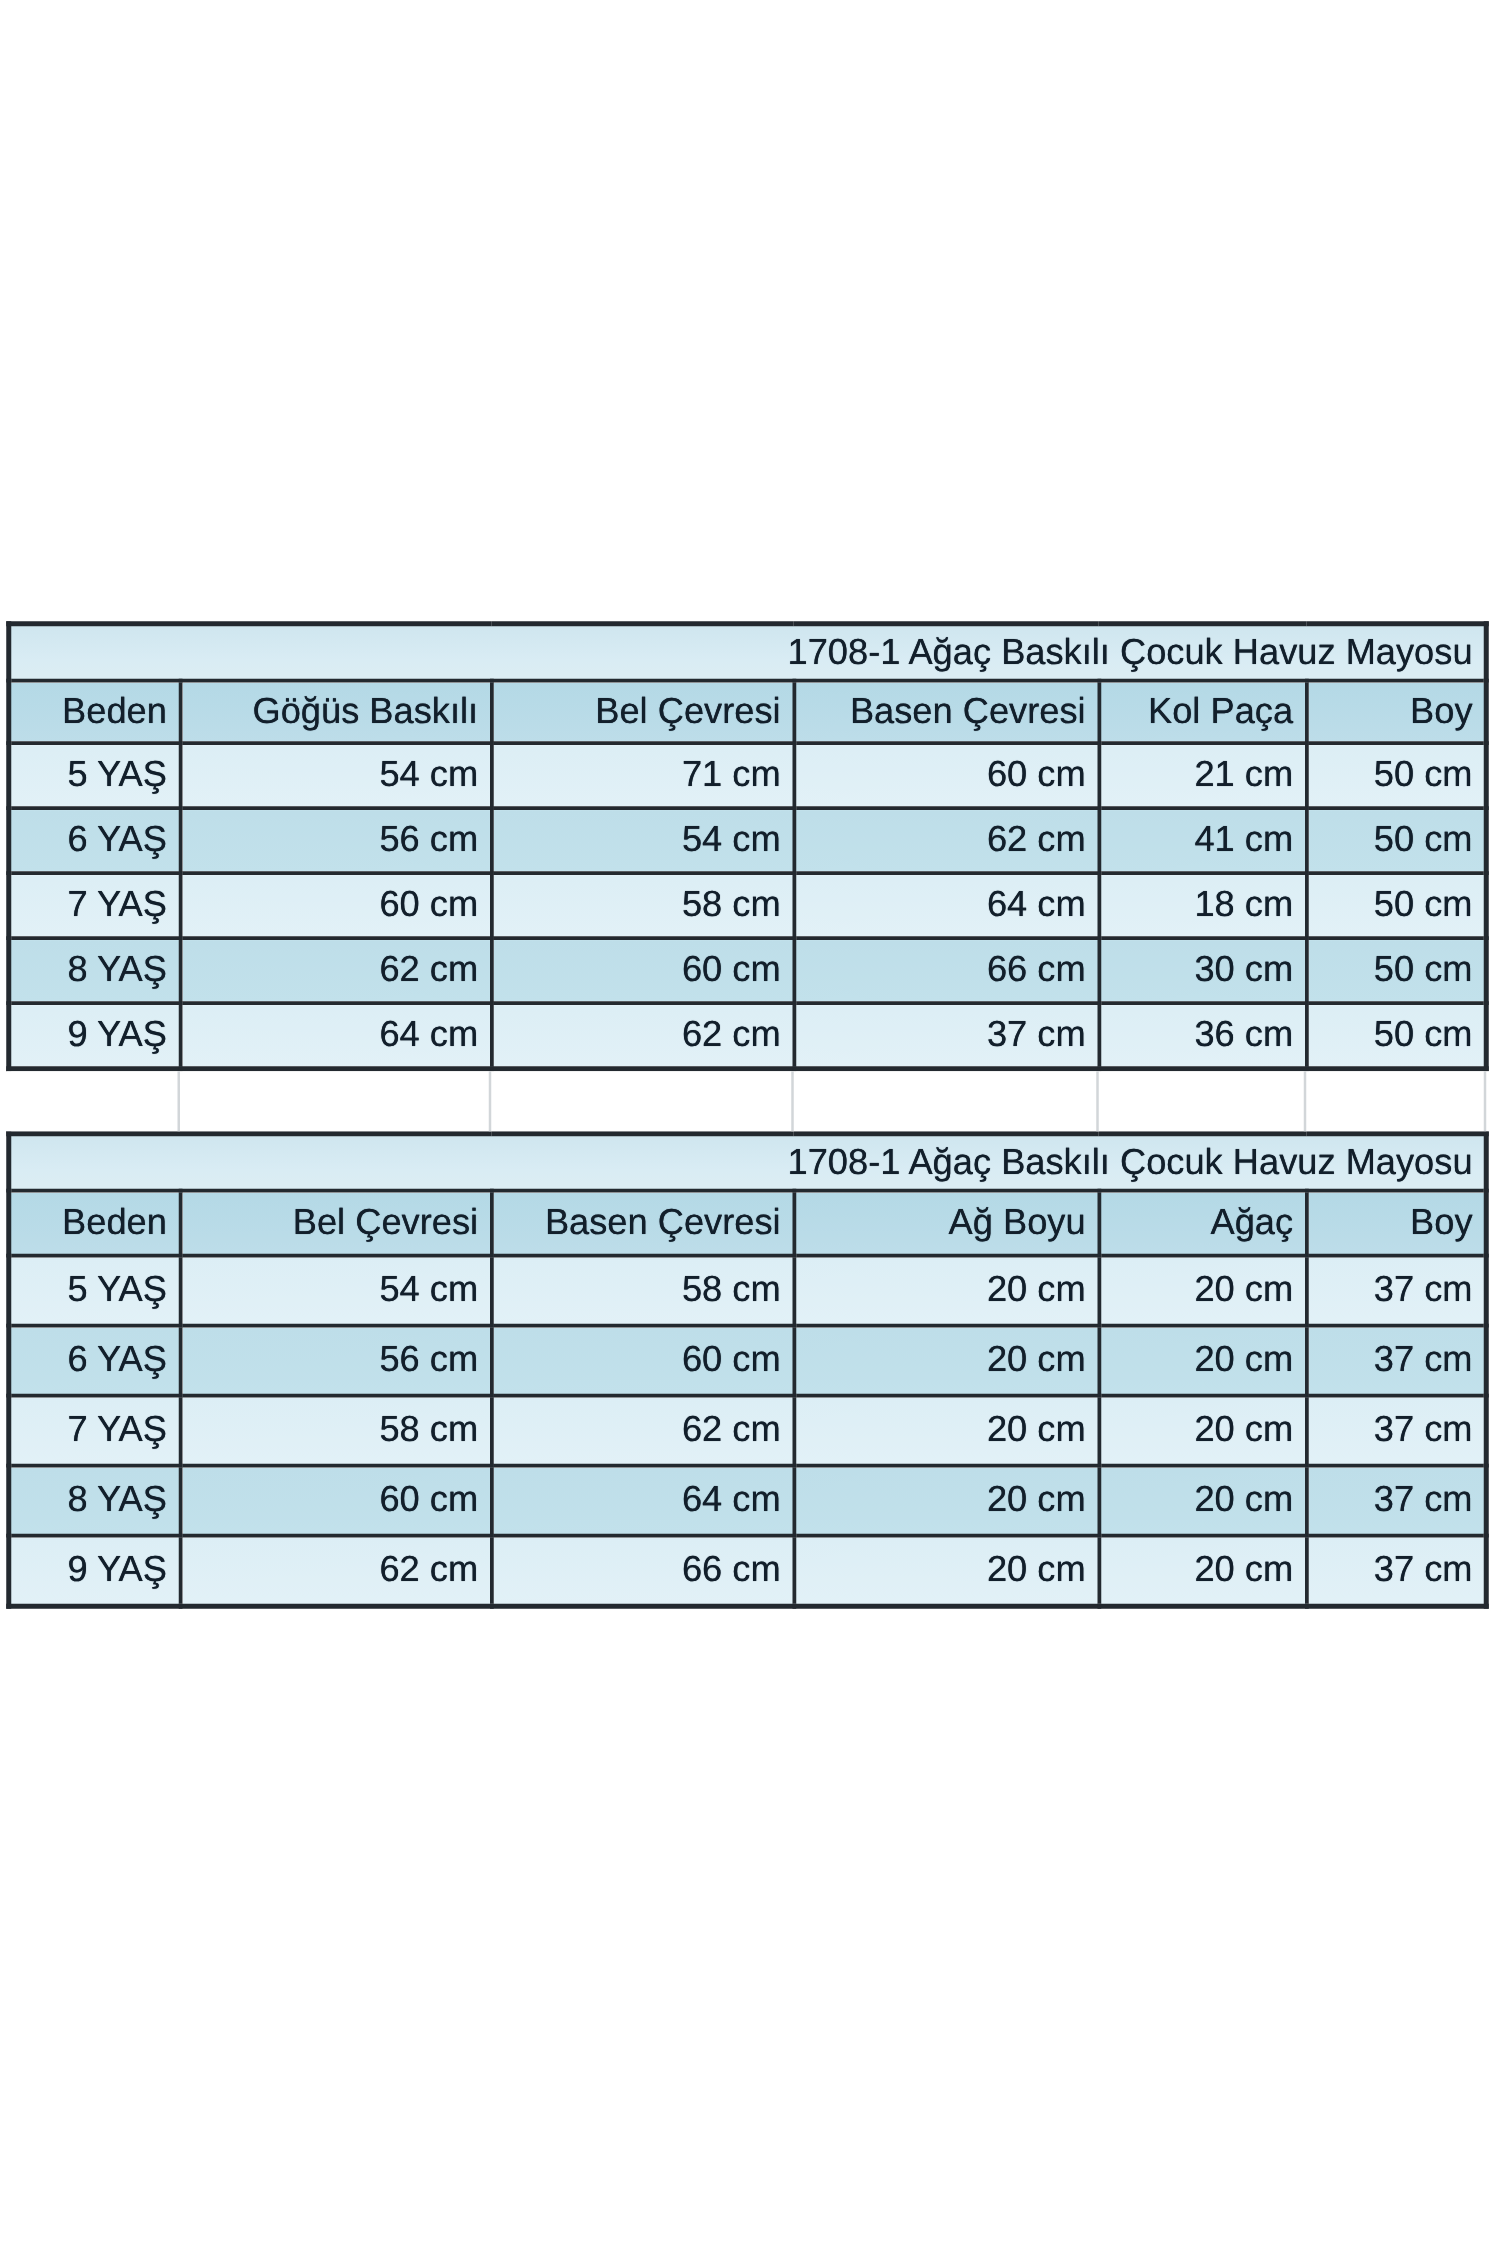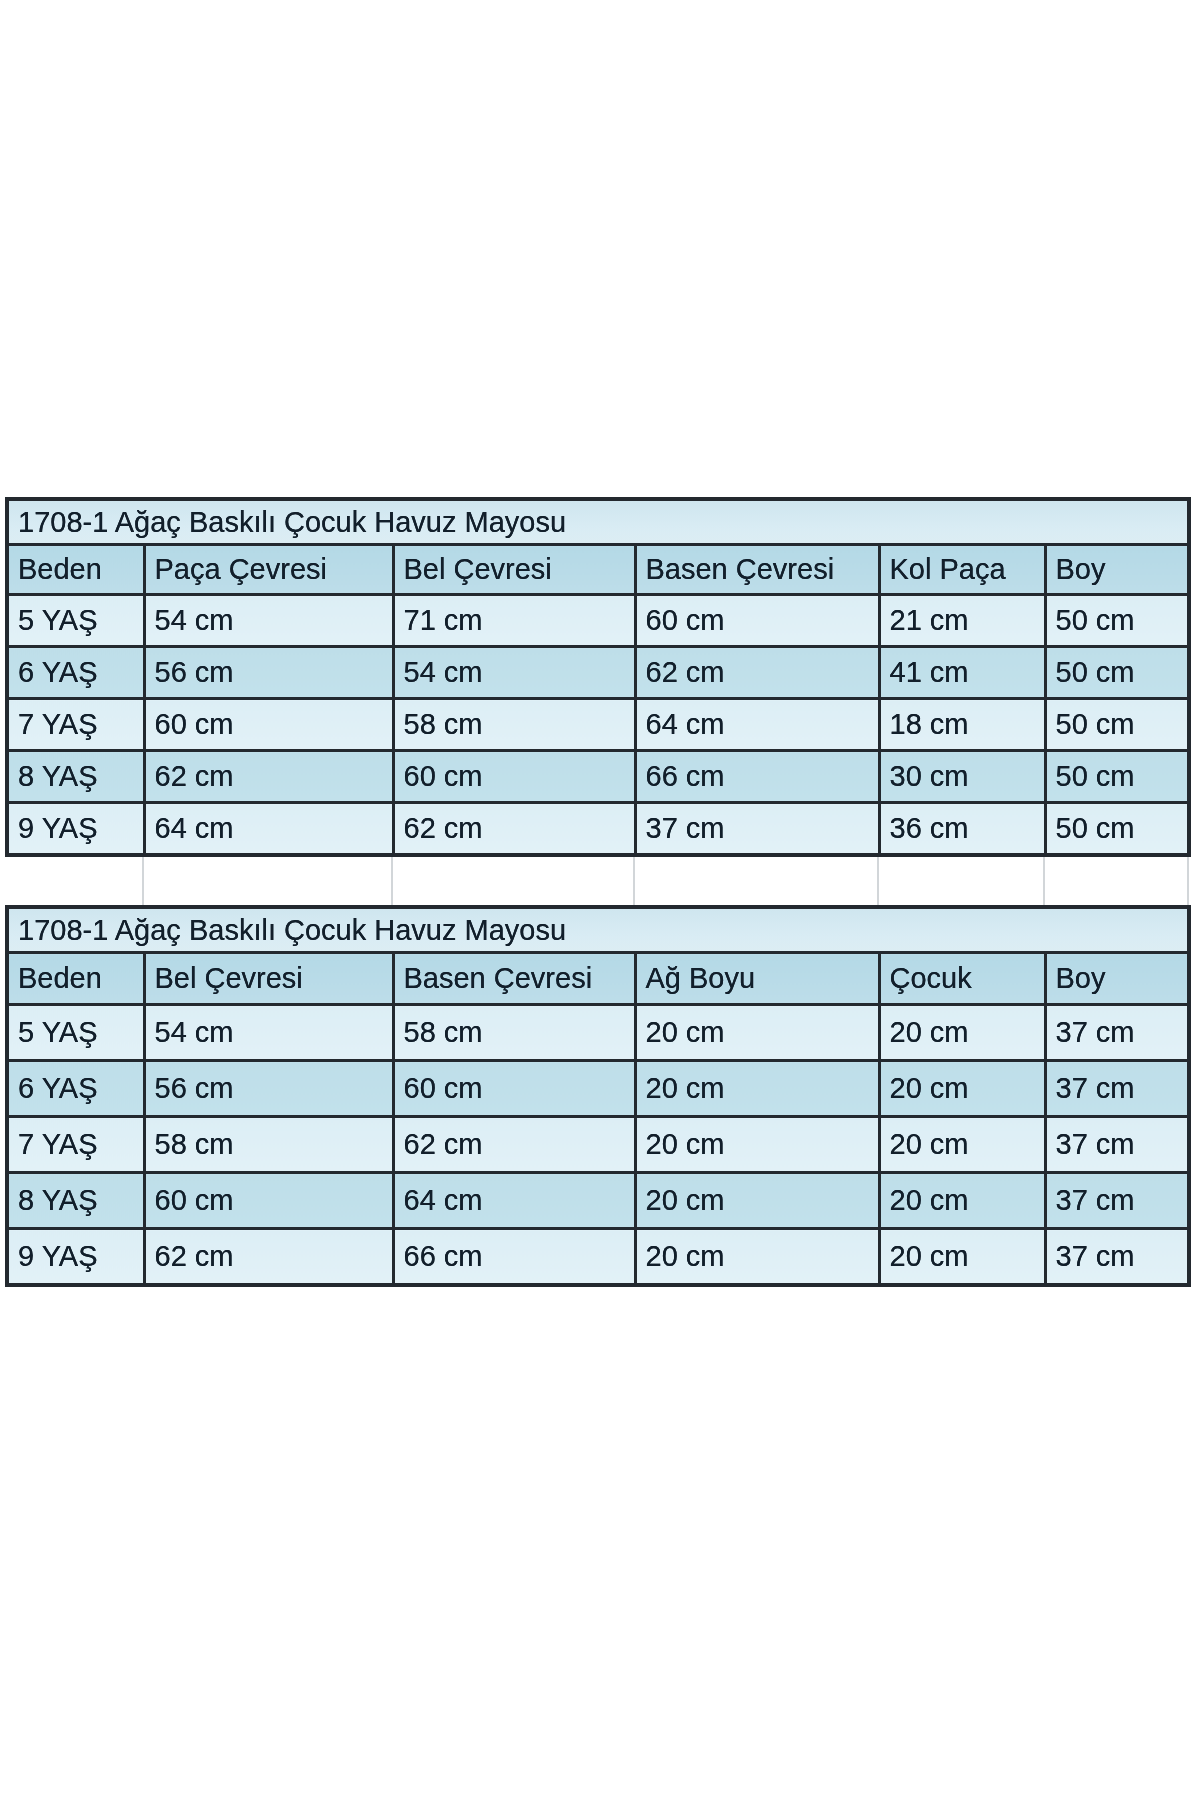--- a/index.html
+++ b/index.html
@@ -23,20 +23,21 @@
   #tables-root {
     position: absolute;
     left: 5px; top: 497px;
     width: 1188px;
   }
   table.size-table {
     border-collapse: collapse;
     table-layout: fixed;
     width: 1080px;
     border: 4px solid var(--grid);
+    text-align: right;
   }
   table.size-table td {
     border: 3px solid var(--grid);
     font-size: 29px;
     color: var(--txt);
     padding: 0 9px;
     white-space: nowrap;
     overflow: hidden;
     vertical-align: middle;
     text-shadow: 0 0 0.6px currentColor; 
@@ -84,21 +85,21 @@
           <col style="width: 244px;">
           <col style="width: 166px;">
           <col style="width: 144px;">
         </colgroup>
         <tbody>
           <tr>
             <td colspan="6" class="title-cell">1708-1 Ağaç Baskılı Çocuk Havuz Mayosu</td>
           </tr>
           <tr>
             <td class="header-cell">Beden</td>
-            <td class="header-cell">Paça Çevresi</td>
+            <td class="header-cell">Göğüs Baskılı</td>
             <td class="header-cell">Bel Çevresi</td>
             <td class="header-cell">Basen Çevresi</td>
             <td class="header-cell">Kol Paça</td>
             <td class="header-cell">Boy</td>
           </tr>
           <tr class="row-light">
             <td>5 YAŞ</td>
             <td>54 cm</td>
             <td>71 cm</td>
             <td>60 cm</td>
@@ -158,21 +159,21 @@
         </colgroup>
         <tbody>
           <tr>
             <td colspan="6" class="title-cell">1708-1 Ağaç Baskılı Çocuk Havuz Mayosu</td>
           </tr>
           <tr>
             <td class="header-cell">Beden</td>
             <td class="header-cell">Bel Çevresi</td>
             <td class="header-cell">Basen Çevresi</td>
             <td class="header-cell">Ağ Boyu</td>
-            <td class="header-cell">Çocuk</td>
+            <td class="header-cell">Ağaç</td>
             <td class="header-cell">Boy</td>
           </tr>
           <tr class="row-light">
             <td>5 YAŞ</td>
             <td>54 cm</td>
             <td>58 cm</td>
             <td>20 cm</td>
             <td>20 cm</td>
             <td>37 cm</td>
           </tr>

